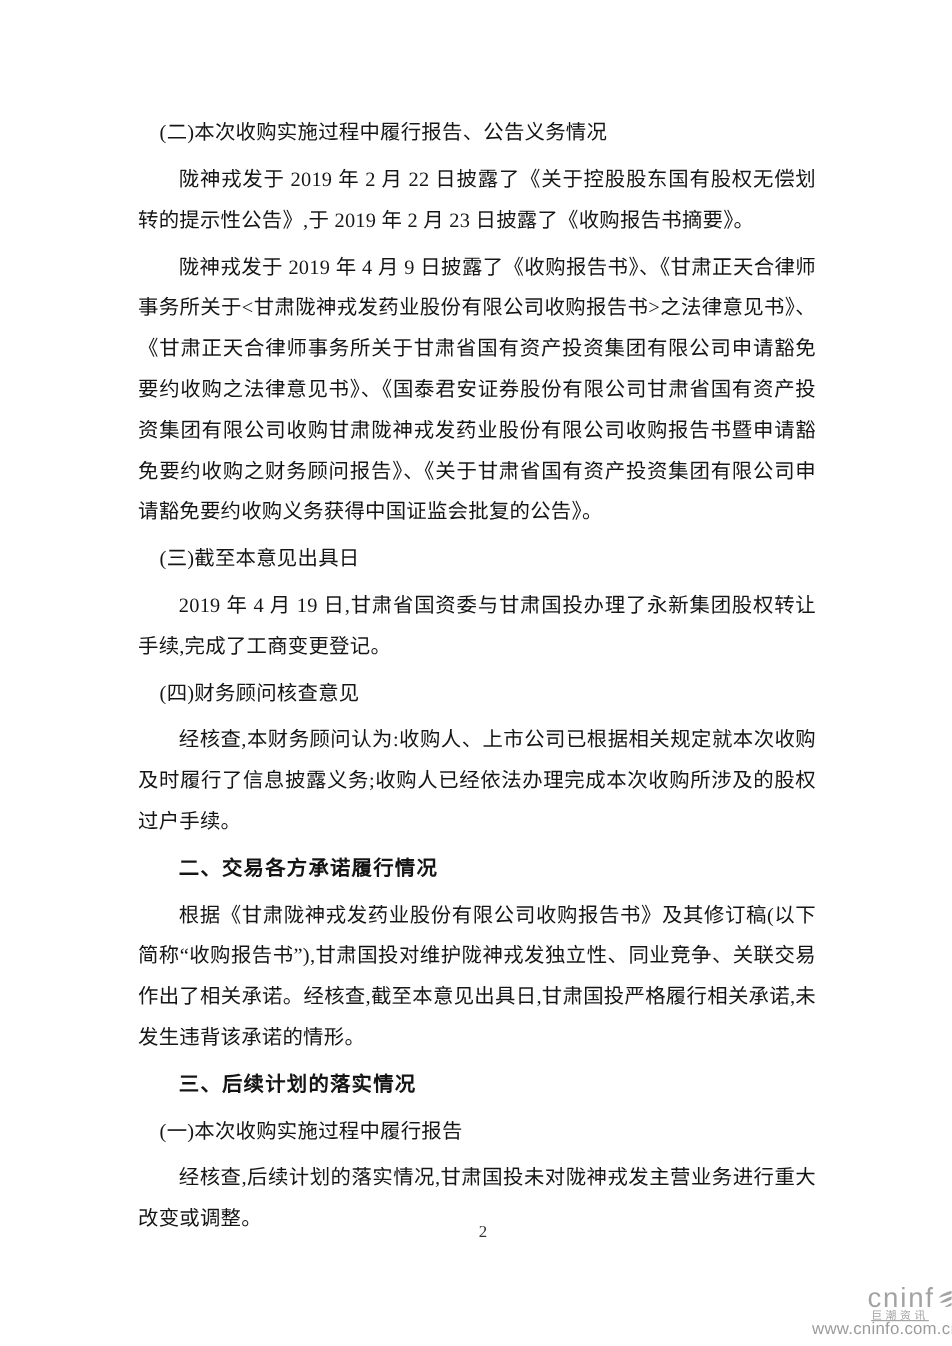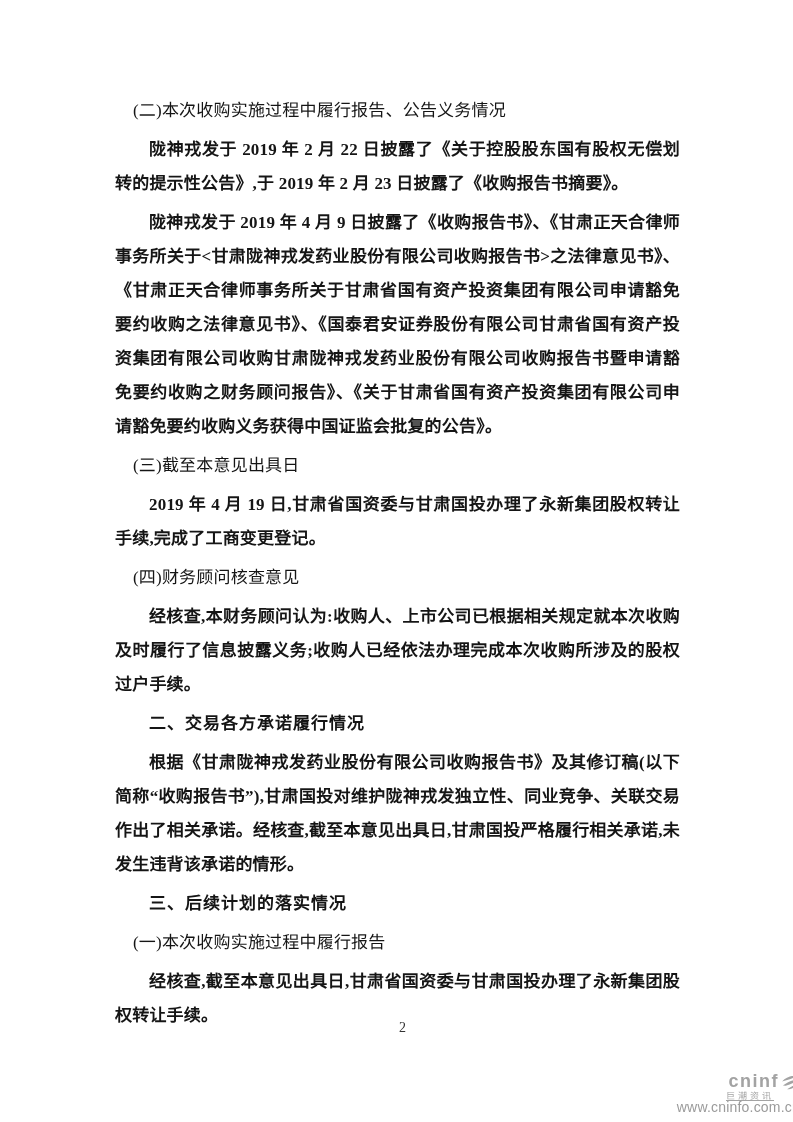--- a/index.html
+++ b/index.html
@@ -26,21 +26,20 @@
     line-height: 34px;
     text-align: justify;
     text-justify: inter-ideograph;
     letter-spacing: 0.2px;
   }
   .block {
     margin: 0 0 5px 0;
   }
   .para {
     text-indent: 34px;
-    font-weight: bold;
   }
   .sub {
     text-indent: 18px;
   }
   .head {
     text-indent: 34px;
     font-weight: bold;
     font-family: "Liberation Sans", "DejaVu Sans", sans-serif;
     letter-spacing: 1px;
   }
@@ -65,22 +64,22 @@
     user-select: none;
   }
   .wm-row {
     display: flex;
     justify-content: flex-end;
     align-items: center;
     gap: 1px;
     line-height: 20px;
   }
   .wm-brand {
-    font-size: 18px;
-    font-weight: bold;
+    font-size: 23px;
+    font-weight: normal;
     letter-spacing: 1.5px;
   }
   .wm-logo {
     display: inline-flex;
     width: 20px;
     height: 20px;
   }
   .wm-cn {
     font-size: 9px;
     letter-spacing: 3px;
@@ -105,21 +104,21 @@
       <p class="block para">陇神戎发于 2019 年 2 月 22 日披露了《关于控股股东国有股权无偿划转的提示性公告》,于 2019 年 2 月 23 日披露了《收购报告书摘要》。</p>
       <p class="block para">陇神戎发于 2019 年 4 月 9 日披露了《收购报告书》、《甘肃正天合律师事务所关于&lt;甘肃陇神戎发药业股份有限公司收购报告书&gt;之法律意见书》、《甘肃正天合律师事务所关于甘肃省国有资产投资集团有限公司申请豁免要约收购之法律意见书》、《国泰君安证券股份有限公司甘肃省国有资产投资集团有限公司收购甘肃陇神戎发药业股份有限公司收购报告书暨申请豁免要约收购之财务顾问报告》、《关于甘肃省国有资产投资集团有限公司申请豁免要约收购义务获得中国证监会批复的公告》。</p>
       <p class="block sub">(三)截至本意见出具日</p>
       <p class="block para">2019 年 4 月 19 日,甘肃省国资委与甘肃国投办理了永新集团股权转让手续,完成了工商变更登记。</p>
       <p class="block sub">(四)财务顾问核查意见</p>
       <p class="block para">经核查,本财务顾问认为:收购人、上市公司已根据相关规定就本次收购及时履行了信息披露义务;收购人已经依法办理完成本次收购所涉及的股权过户手续。</p>
       <p class="block head">二、交易各方承诺履行情况</p>
       <p class="block para">根据《甘肃陇神戎发药业股份有限公司收购报告书》及其修订稿(以下简称“收购报告书”),甘肃国投对维护陇神戎发独立性、同业竞争、关联交易作出了相关承诺。经核查,截至本意见出具日,甘肃国投严格履行相关承诺,未发生违背该承诺的情形。</p>
       <p class="block head">三、后续计划的落实情况</p>
       <p class="block sub">(一)本次收购实施过程中履行报告</p>
-      <p class="block para">经核查,截至本意见出具日,甘肃省国资委与甘肃国投办理了永新集团股权转让手续。</p>
+      <p class="block para">经核查,后续计划的落实情况,甘肃国投未对陇神戎发主营业务进行重大改变或调整。</p>
     </main>
 
   <div class="page-number">2</div>
 
   <div class="watermark">
     <div class="wm-row">
       <span class="wm-brand">cninf</span>
       <span class="wm-logo">
         <svg viewBox="0 0 24 24" width="20" height="20" aria-hidden="true">
           <g fill="#a3a3a3">

